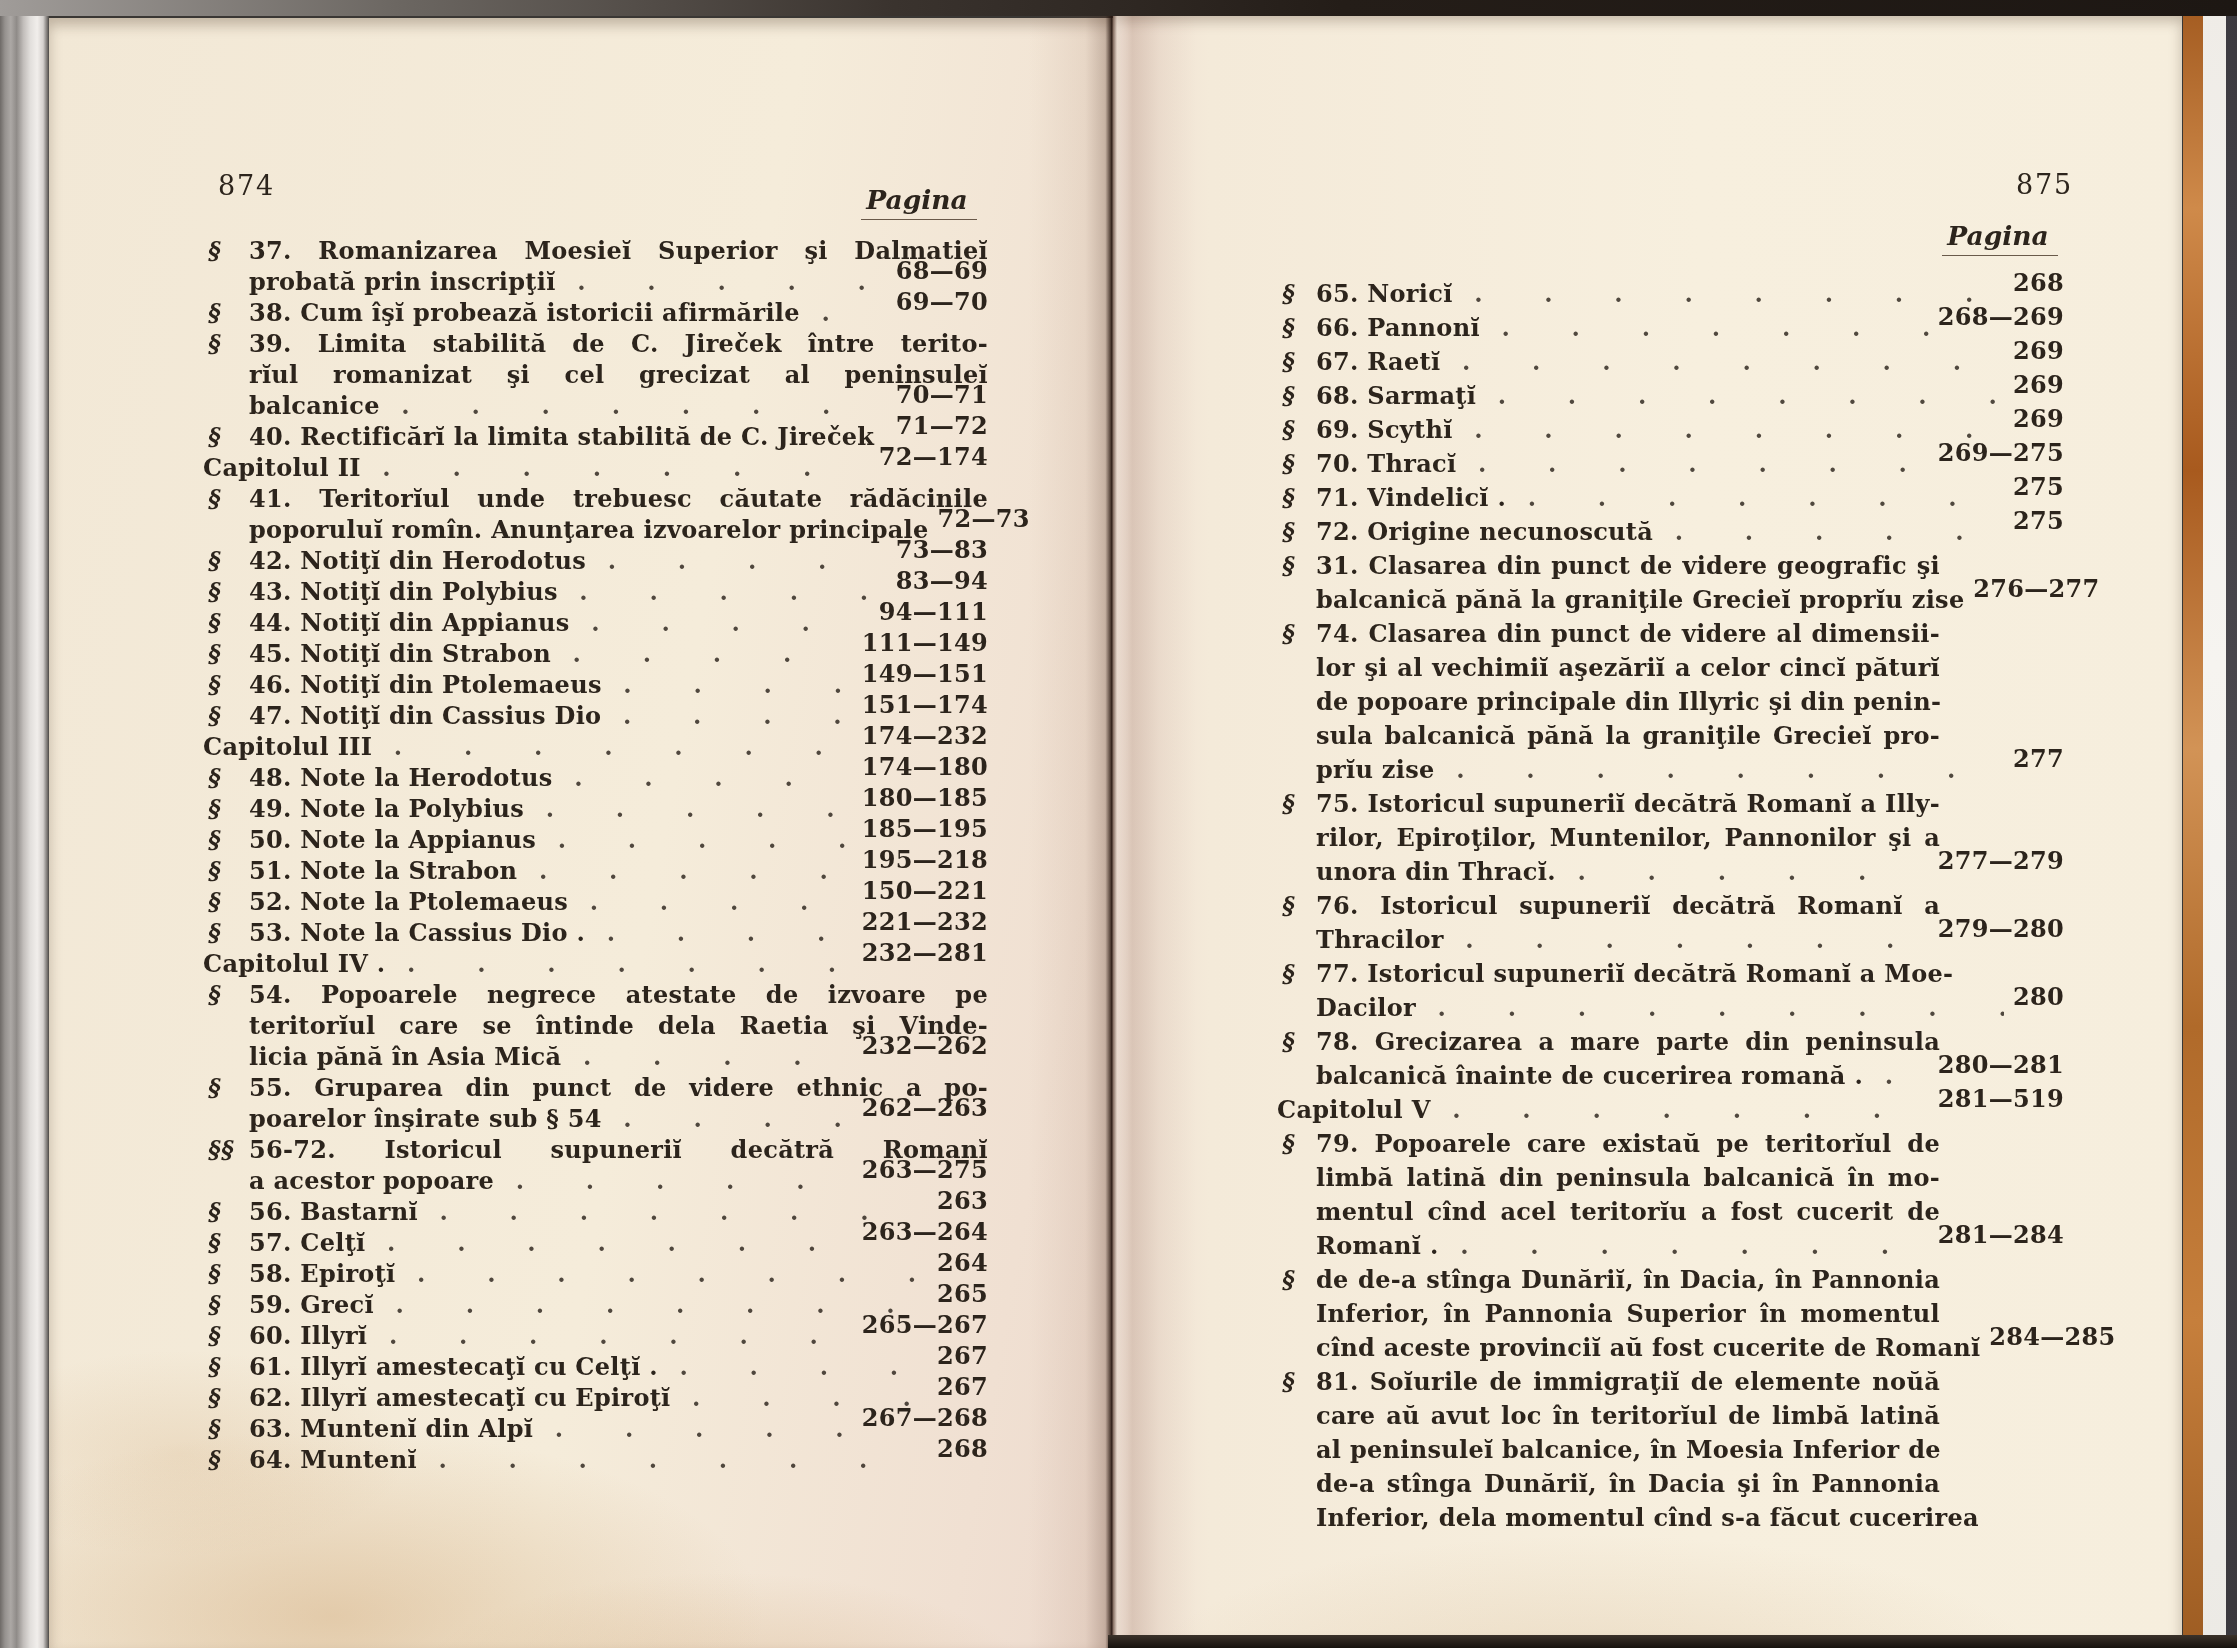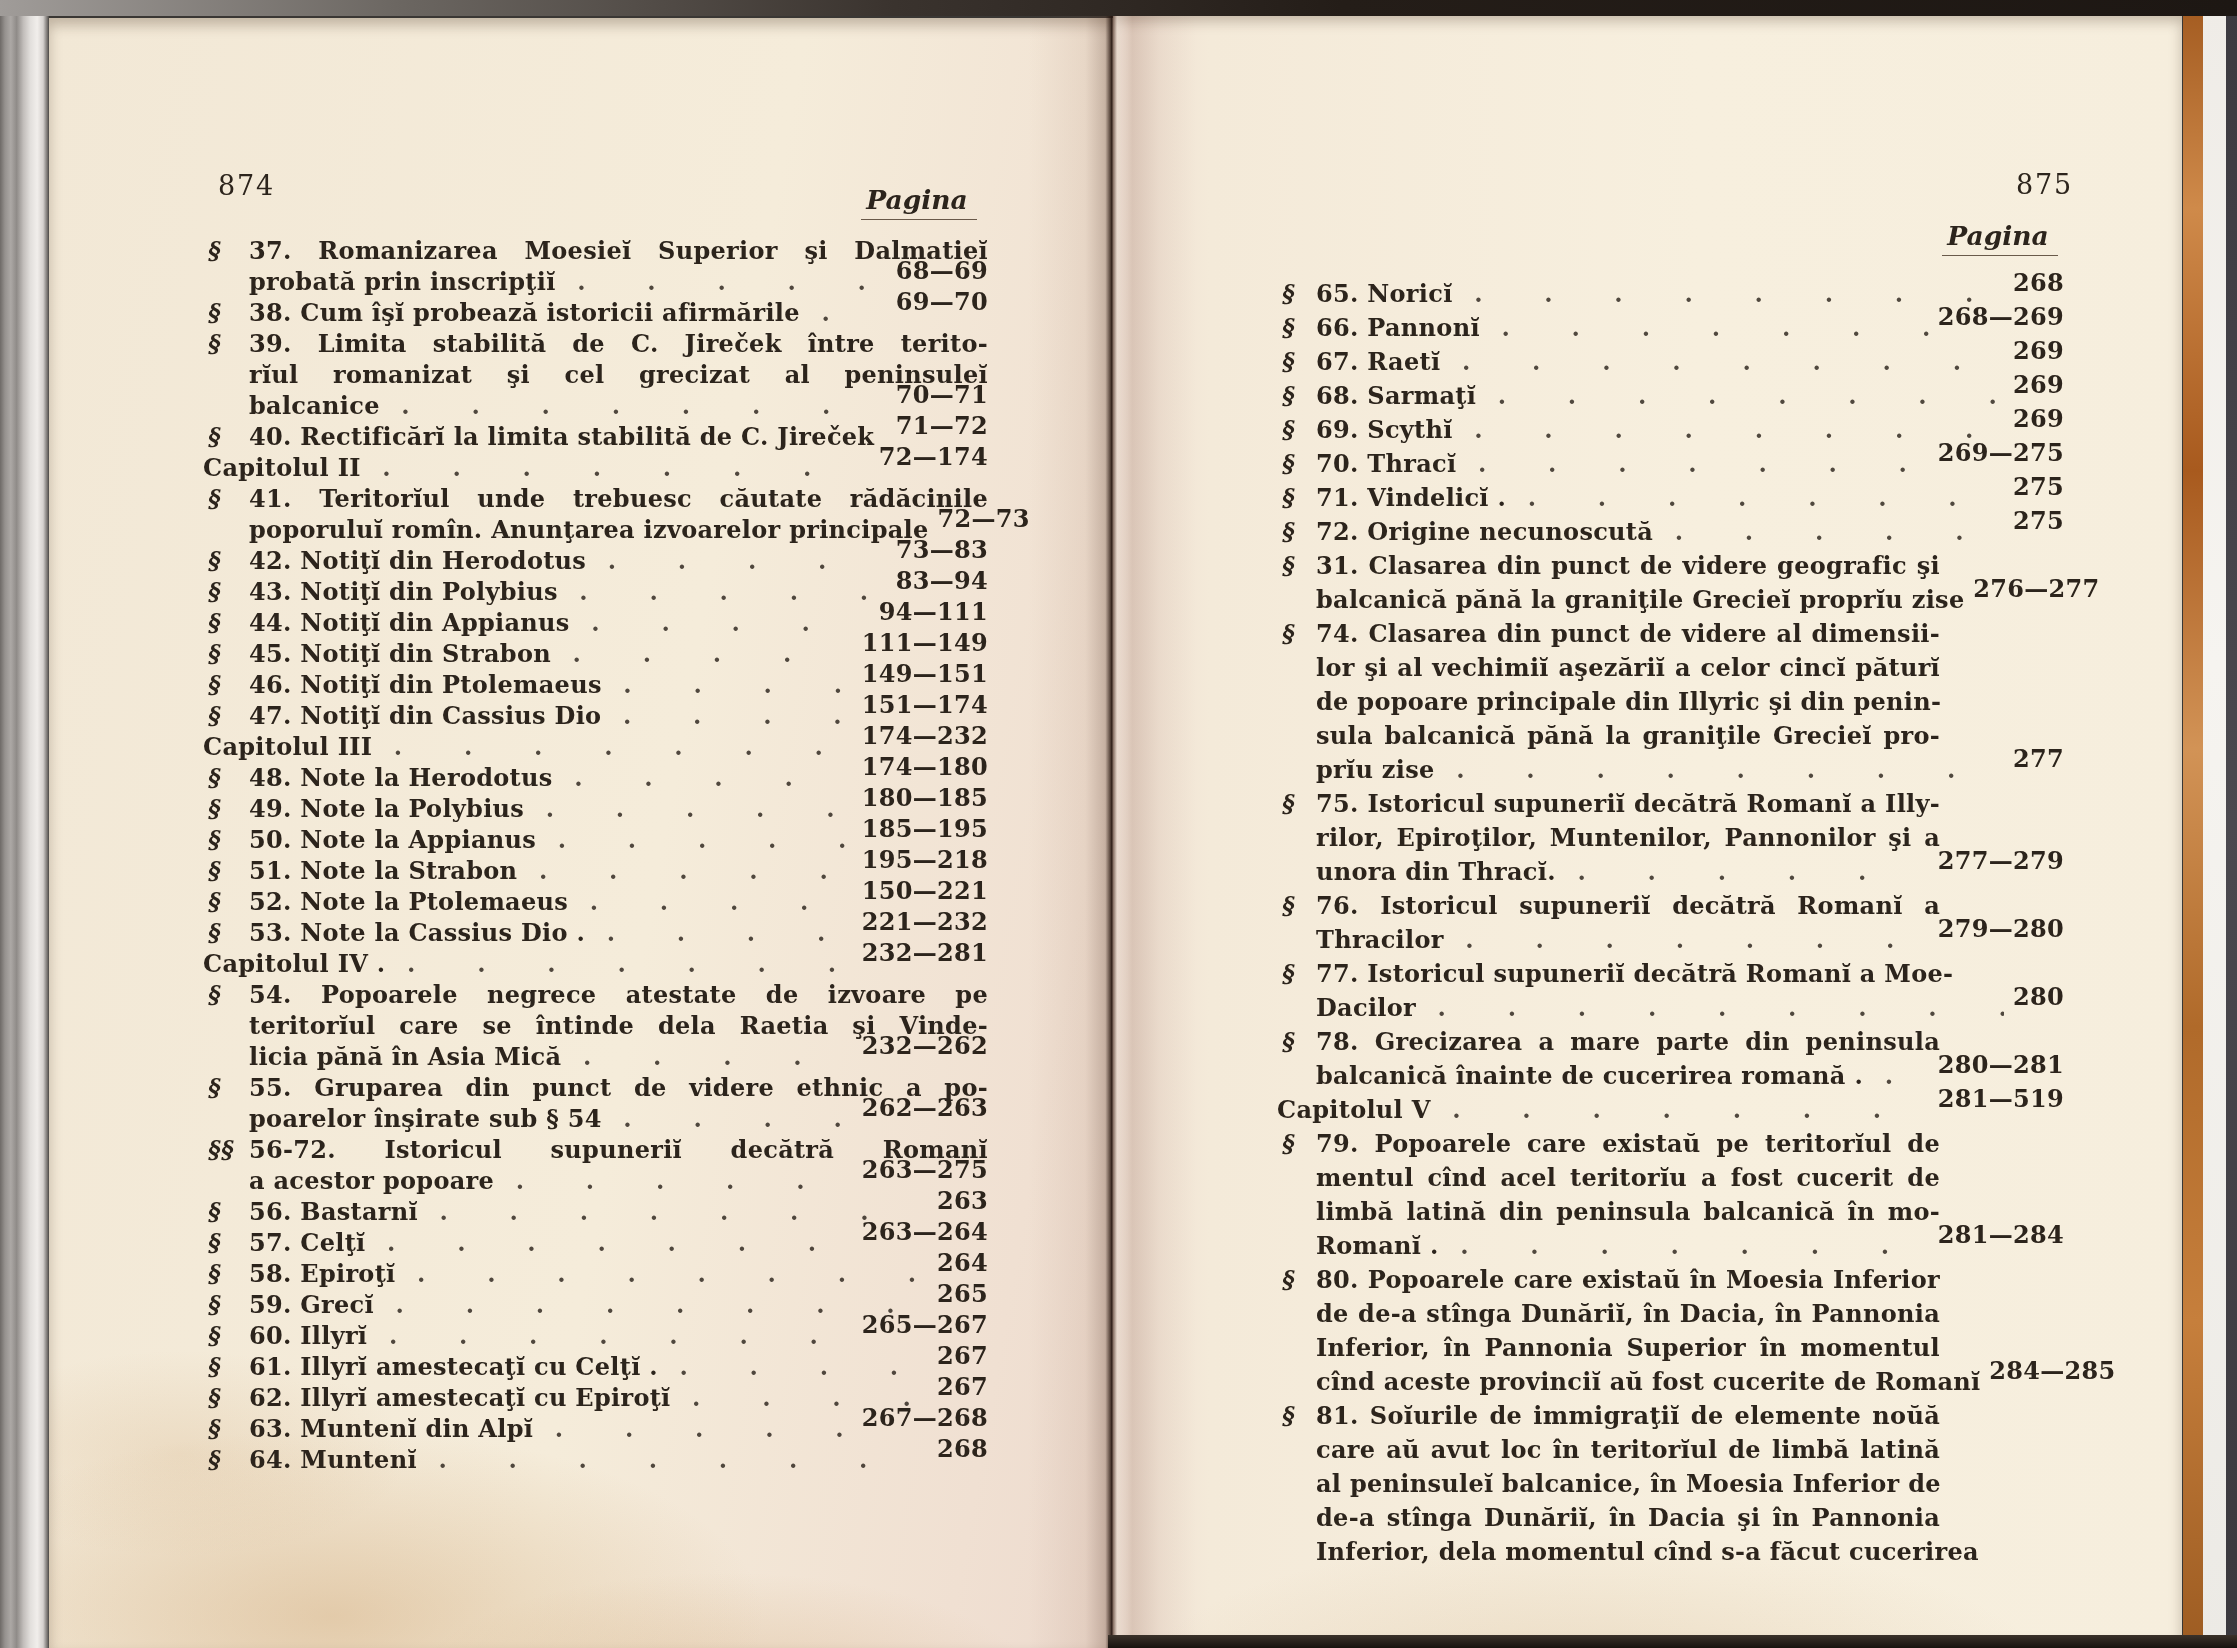--- a/index.html
+++ b/index.html
@@ -522,36 +522,33 @@
             <span class="dots">. . . . . . . . . . . . . . . . . . . . . . . . . . . . . . . . . . . . . . . .</span>
             <span class="pg">281—519</span>
           </div>
         </div>
         <div class="entry">
           <span class="sec">§</span>
           <div class="line">
             <span class="txt">79. Popoarele care existaŭ pe teritorĭul de</span>
           </div>
           <div class="line">
+            <span class="txt">limbă latină din peninsula balcanică în mo-</span>
+          </div>
+          <div class="line">
             <span class="txt">mentul cînd acel teritorĭu a fost cucerit de</span>
           </div>
-          <div class="line">
-            <span class="txt">limbă latină din peninsula balcanică în mo-</span>
-          </div>
           <div class="line last">
             <span class="txt">Romanĭ .</span>
             <span class="dots">. . . . . . . . . . . . . . . . . . . . . . . . . . . . . . . . . . . . . . . .</span>
             <span class="pg">281—284</span>
           </div>
         </div>
         <div class="entry">
           <span class="sec">§</span>
-          <div class="line">
-            <span class="txt">80. Popoarele care existaŭ în Moesia Inferior</span>
-          </div>
           <div class="line">
             <span class="txt">de de-a stînga Dunăriĭ, în Dacia, în Pannonia</span>
           </div>
           <div class="line">
             <span class="txt">Inferior, în Pannonia Superior în momentul</span>
           </div>
           <div class="line last">
             <span class="txt">cînd aceste provinciĭ aŭ fost cucerite de Romanĭ</span>
             <span class="gap"></span>
             <span class="pg">284—285</span>

